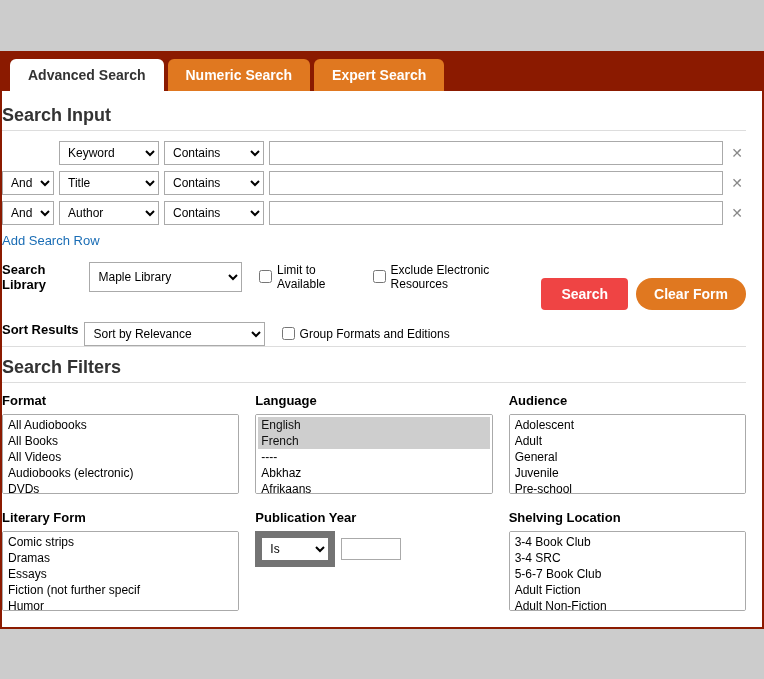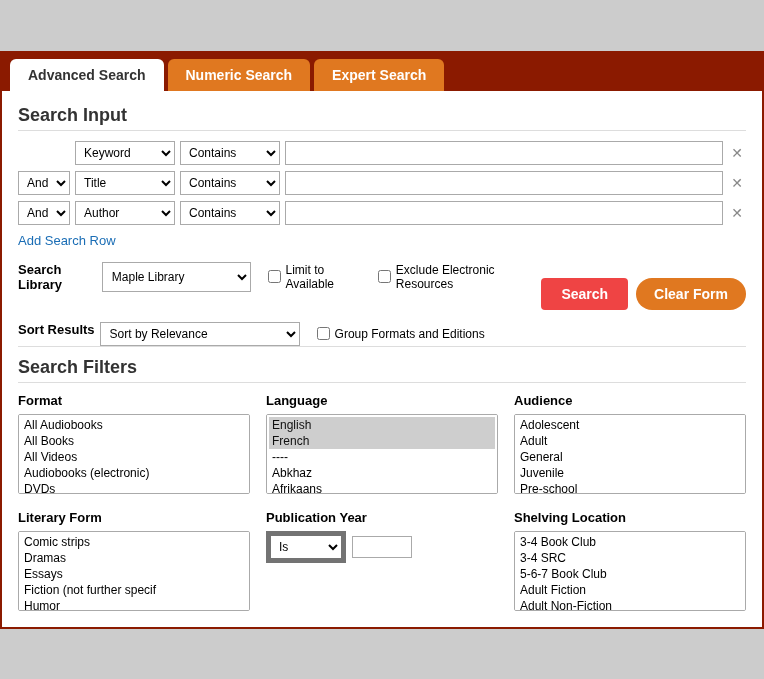--- a/index.html
+++ b/index.html
@@ -35,21 +35,21 @@
     }
     .tab.active {
       background: #fff;
       color: #333;
     }
     .tab.inactive {
       background: #E07820;
       color: #fff;
     }
     .content {
-      padding: 14px 16px 16px 16px;
+      padding: 14px 16px 16px 0;
       background: #fff;
     }
     .section-title {
       font-size: 18px;
       font-weight: bold;
       color: #333;
       margin-bottom: 10px;
       padding-bottom: 4px;
       border-bottom: 1px solid #ddd;
     }
@@ -178,21 +178,21 @@
     }
     .filter-listbox option {
       padding: 1px 3px;
     }
     .pub-year-row {
       display: flex;
       align-items: center;
       gap: 6px;
     }
     .pub-year-select {
-      border: 5px solid #737373;
+      border: 7px solid #737373;
       padding: 3px 4px;
       font-size: 12px;
       background: #fff;
       cursor: pointer;
       width: 80px;
     }
     .pub-year-input {
       border: 1px solid #aaa;
       padding: 3px 4px;
       font-size: 12px;
@@ -322,21 +322,21 @@
             <span>Limit to Available</span>
           </div>
           <div class="checkbox-row">
             <input type="checkbox" style="">
             <span>Exclude Electronic Resources</span>
           </div>
         </div>
 
         <div class="control-group">
           <label>Sort Results</label>
-          <select style="width:200px; border:1px solid #aaa; padding:3px 5px; font-size:12px; background:#fff; cursor:pointer;">
+          <select style="width:181px; border:1px solid #aaa; padding:3px 5px; font-size:12px; background:#fff; cursor:pointer;">
             <option>Sort by Relevance</option>
             <option>Sort by Title</option>
             <option>Sort by Author</option>
             <option>Sort by Date</option>
           </select>
           <div class="checkbox-row">
             <input type="checkbox" style="">
             <span>Group Formats and Editions</span>
           </div>
         </div>

